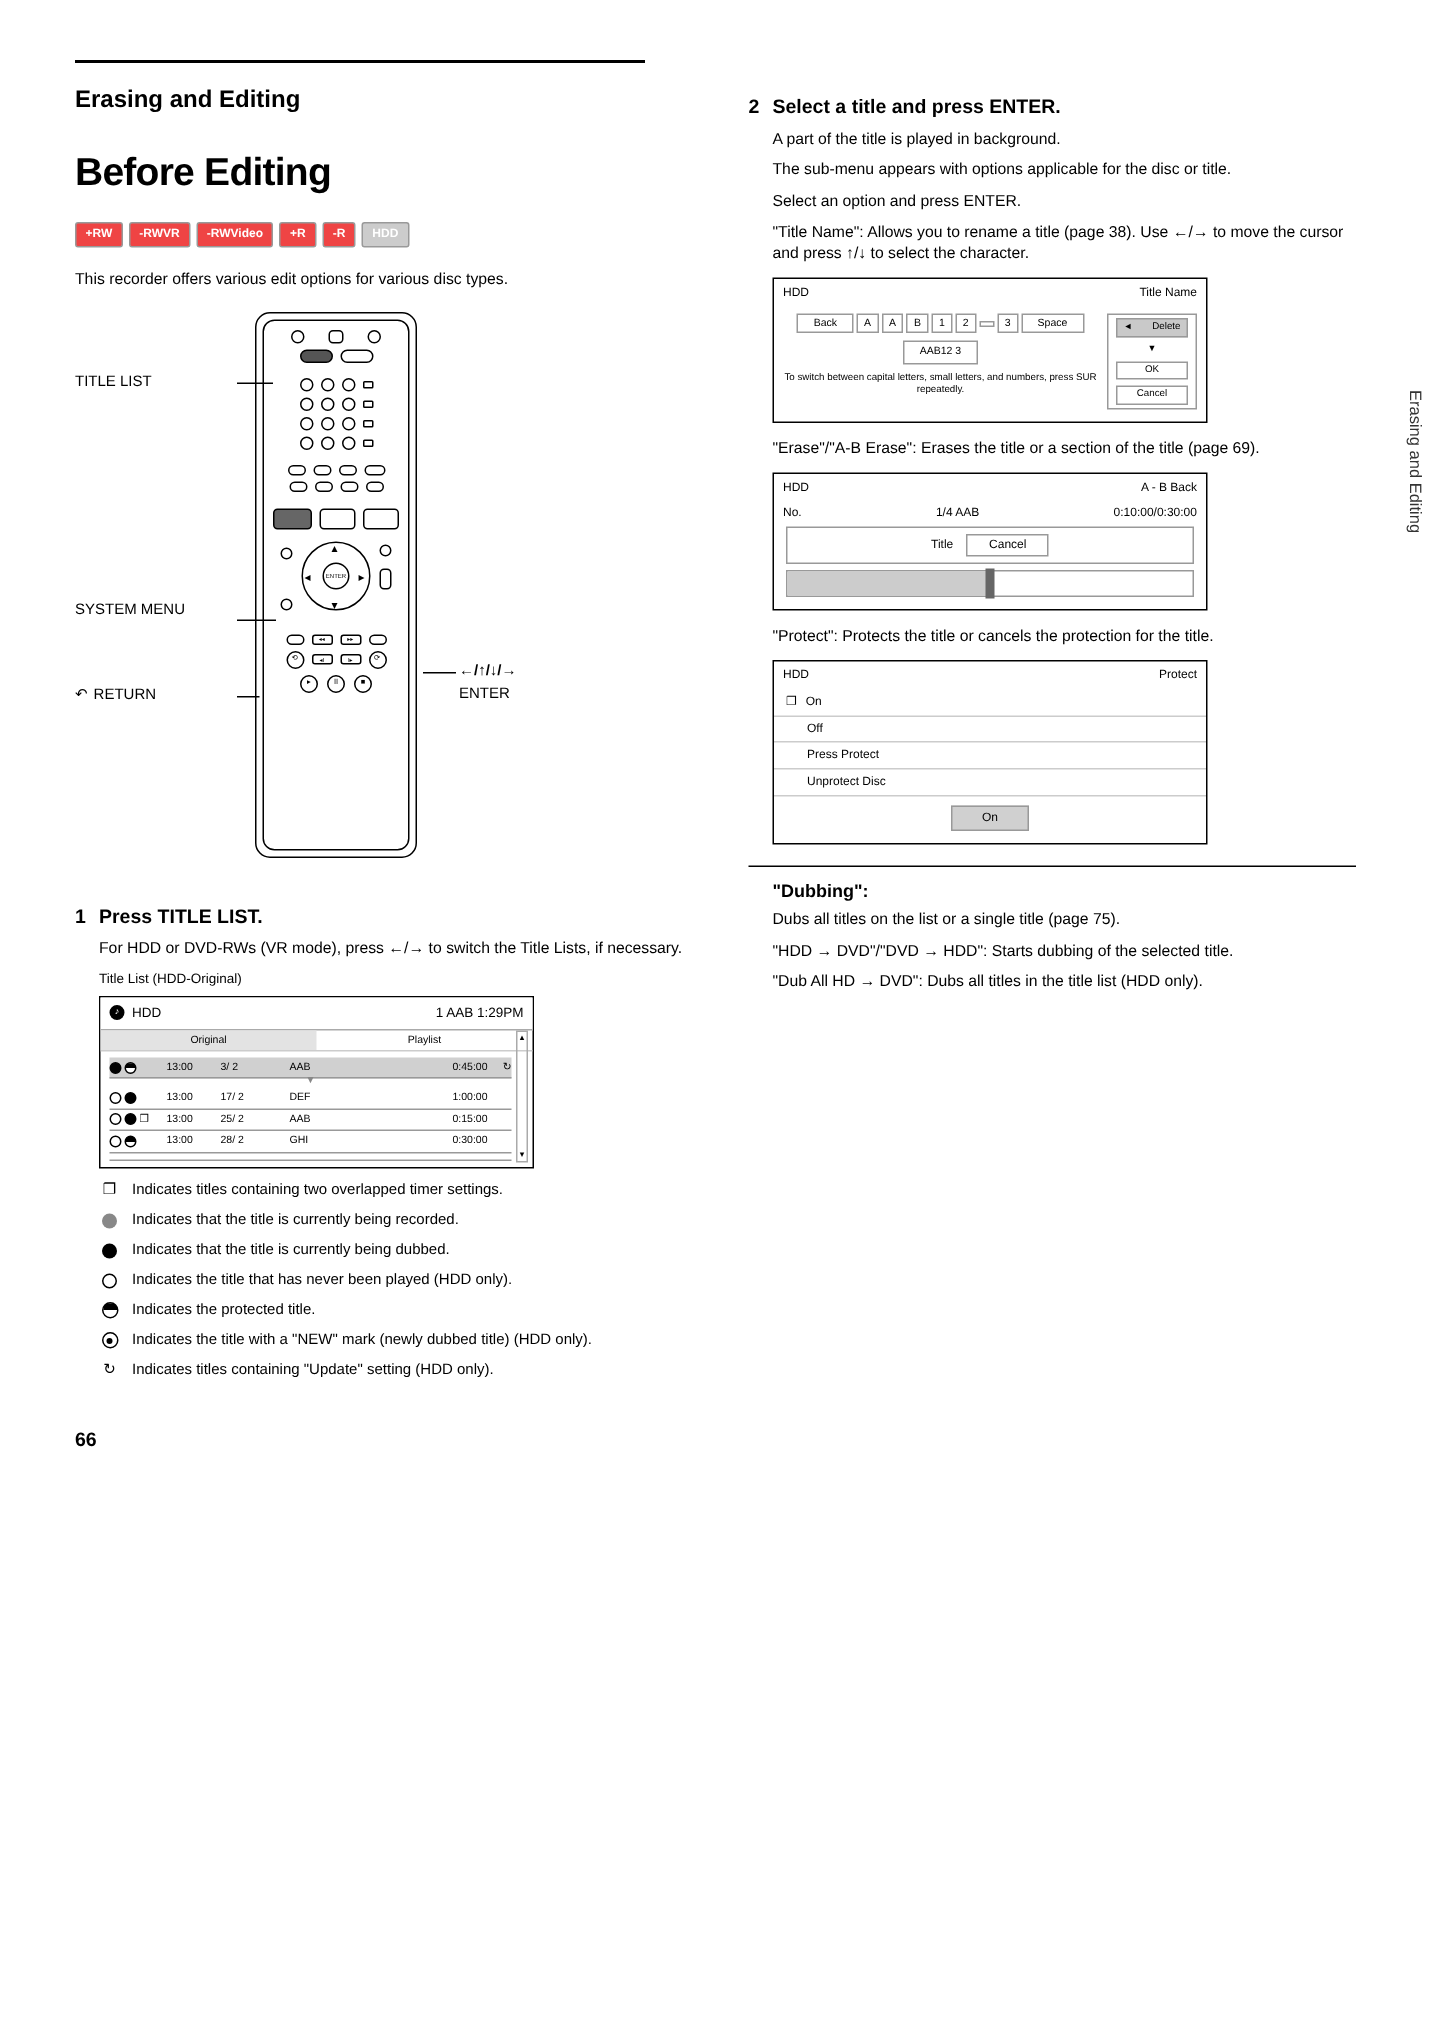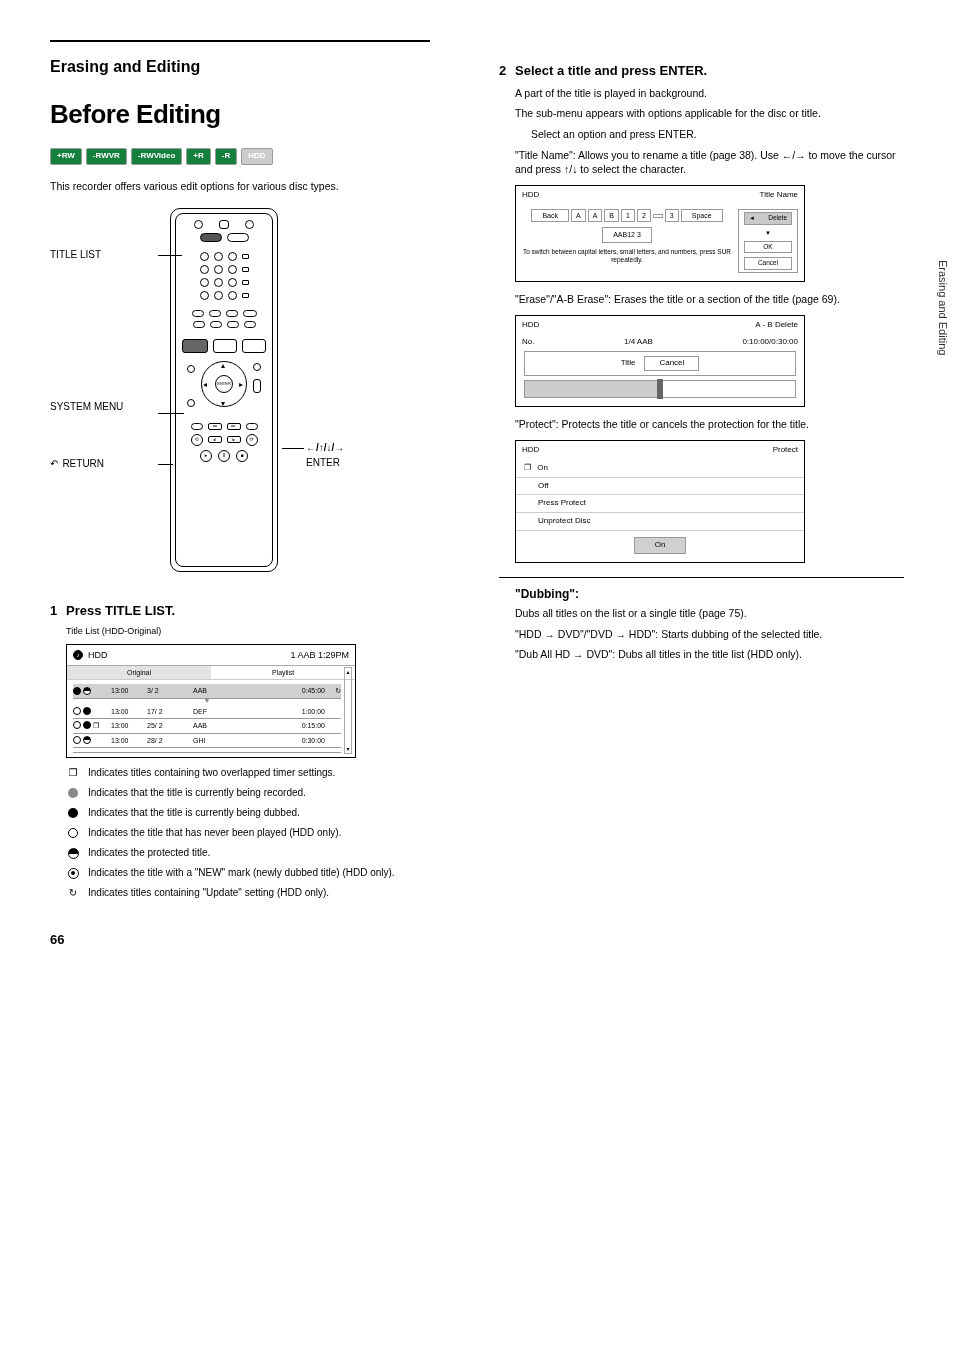--- a/index.html
+++ b/index.html
@@ -3,21 +3,21 @@
 <meta charset="utf-8">
 <style>
   * { box-sizing: border-box; margin: 0; padding: 0; }
   body { font-family: Arial, Helvetica, sans-serif; font-size: 11px; color: #000; width: 954px; margin: 0 auto; padding: 40px 50px 80px; position: relative; line-height: 1.35; }
   .hr-top { border-top: 2px solid #000; width: 380px; margin-bottom: 14px; }
   .cols { display: flex; gap: 44px; }
   .col { flex: 1; }
   .chapter { font-size: 16px; font-weight: bold; margin-bottom: 20px; }
   .title-lg { font-size: 26px; font-weight: bold; line-height: 1.25; letter-spacing: -0.5px; }
   .disc-tags { display: flex; gap: 4px; margin-top: 18px; flex-wrap: wrap; }
-  .disc-tag { font-size: 8px; font-weight: bold; padding: 2px 6px; border: 1px solid #999; background: #15803d; color: #fff; border-radius: 2px; }
+  .disc-tag { font-size: 8px; font-weight: bold; padding: 2px 6px; border: 1px solid #999; background: #ef4444; color: #fff; border-radius: 2px; }
   .disc-tag.dim { background: #ccc; }
   .subdesc { margin-top: 14px; }
 
   .remote-wrap { position: relative; width: 330px; height: 380px; margin-top: 14px; margin-bottom: 14px; }
   .remote-outer { position: absolute; left: 120px; top: 0; width: 108px; height: 364px; border: 1px solid #000; border-radius: 10px; }
   .remote-inner { position: absolute; left: 4px; top: 4px; right: 4px; bottom: 4px; border: 1px solid #000; border-radius: 8px; padding: 6px 5px; display: flex; flex-direction: column; align-items: center; gap: 4px; }
   .rrow { display: flex; gap: 5px; align-items: center; justify-content: center; width: 100%; }
   .rc { border: 1px solid #000; }
   .cir { width: 9px; height: 9px; border-radius: 50%; }
   .rect-round { width: 14px; height: 9px; border-radius: 3px; }
@@ -225,20 +225,21 @@
         </div>
 
       <div class="label-line" style="left:232px; top:240px; width:22px;"></div>
       <div class="label-txt" style="left:256px; top:233px; font-weight:bold;">
         <span>←</span>/<span>↑</span>/<span>↓</span>/<span>→</span>
       </div>
       <div class="label-txt" style="left:256px; top:248px;">ENTER</div>
     </div>
 
     <div class="step-h"><span class="num">1</span><span>Press TITLE LIST.</span></div>
+    <div class="para" style="margin-left:16px;">For HDD or DVD-RWs (VR mode), press ←/→ to switch the Title Lists, if necessary.</div>
     <div class="para" style="margin-left:16px; font-size:9px;">Title List (HDD-Original)</div>
 
     <div class="titlelist-box" style="margin-left:16px;">
       <div class="tl-header">
         <span class="dot">♪</span>
         <span>HDD</span>
         <span class="tl-hspacer"></span>
         <span>1 AAB   1:29PM</span>
       </div>
       <div style="display:flex; font-size:7px; border-bottom:1px solid #ccc;">
@@ -341,21 +342,21 @@
         <span class="legend-icon">↻</span>
         <span>Indicates titles containing "Update" setting (HDD only).</span>
       </div>
     </div>
   </div>
 
   <div class="col">
     <div class="step-h"><span class="num">2</span><span>Select a title and press ENTER.</span></div>
     <div class="para" style="margin-left:16px;">A part of the title is played in background.</div>
     <div class="para" style="margin-left:16px;">The sub-menu appears with options applicable for the disc or title.</div>
-    <div class="para" style="margin-left:32px;">Select an option and press ENTER.</div>
+    <div class="para" style="margin-left:16px;">Select an option and press ENTER.</div>
 
     <div class="para" style="margin-left:16px;">
       <span>"Title Name":</span>
       <span>Allows you to rename a title (page 38). Use ←/→ to move the cursor and press ↑/↓ to select the character.</span>
     </div>
     <div class="figbox" style="margin-left:16px;">
       <div class="fb-head">
         <span>HDD</span>
         <span>Title Name</span>
       </div>
@@ -387,21 +388,21 @@
       </div>
     </div>
 
     <div class="para" style="margin-left:16px;">
       <span>"Erase"/"A-B Erase":</span>
       <span>Erases the title or a section of the title (page 69).</span>
     </div>
     <div class="figbox erase-box" style="margin-left:16px;">
       <div class="fb-head">
         <span>HDD</span>
-        <span>A - B Delete</span>
+        <span>A - B Back</span>
       </div>
       <div class="eb-row">
         <span>No.</span>
         <span>1/4   AAB</span>
         <span>0:10:00/0:30:00</span>
       </div>
       <div class="etrack">
         <span>Title</span>
         &nbsp;&nbsp;
         <span style="display:inline-block; border:1px solid #999; padding:1px 14px;">Cancel</span>

